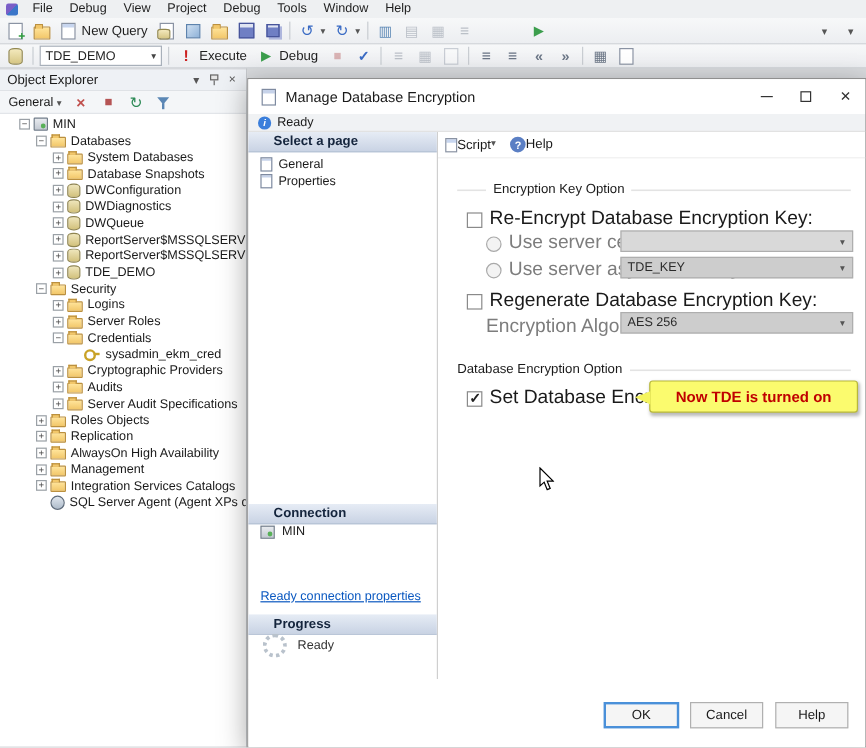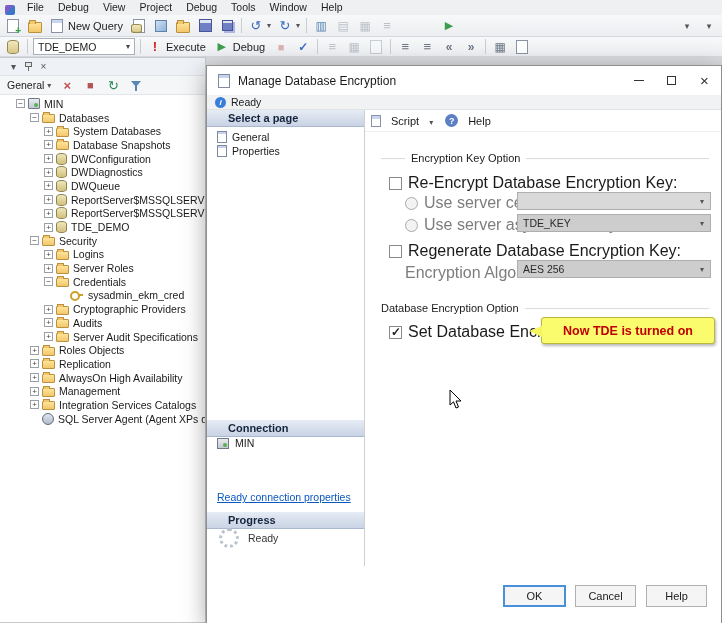--- a/index.html
+++ b/index.html
@@ -1,20 +1,20 @@
 <!DOCTYPE html>
 <html><head>
 <meta charset="utf-8">
 <style>
   *{box-sizing:border-box;margin:0;padding:0}
   html,body{width:722px;height:623px}
   body{position:relative;overflow:hidden;background:#d8dadd;font-family:"Liberation Sans",sans-serif;font-size:11px;color:#1a1a1a}
 
   
-  .menubar{position:absolute;left:0;top:0;width:722px;height:15px;background:#eef0f2;display:flex;align-items:flex-end}
+  .menubar{position:absolute;left:0;top:0;width:722px;height:15px;background:#eef0f2;display:flex;align-items:center}
   .app-icon{width:10px;height:10px;margin:0 5px;background:linear-gradient(135deg,#7a5ec7 0 50%,#3b76c9 50% 100%);border-radius:2px}
   .menu-items{display:flex;height:100%;align-items:center}
   .menu-item{padding:0 7px;line-height:15px;font-size:10.5px;color:#1e1e1e;cursor:default}
   .toolbar{position:absolute;left:0;width:722px;display:flex;align-items:center;background:linear-gradient(#f7f8f9,#eceef1);border-bottom:1px solid #d5d8dc;padding:0 2px}
   .tb1{top:15px;height:22px}
   .tb2{top:37px;height:20px}
   .tbtn{display:inline-flex;align-items:center;gap:3px;padding:1px 3px;border-radius:2px}
   .tlabel{font-size:11px;color:#1e1e1e;padding-right:2px;white-space:nowrap}
   .tchev{font-size:8px;color:#555}
   .tsep{width:1px;height:15px;background:#c9cdd2;margin:0 3px;flex:none}
@@ -97,21 +97,21 @@
   .page-ico{width:10px;height:12px;background:#fff;border:1px solid #7e8aa0;box-shadow:inset 0 2px 0 #c7d3ea;flex:none}
   .conn-row{position:absolute;top:327px;left:10px;display:flex;align-items:center;gap:6px;font-size:10.5px}
   .conn-ico{width:12px;height:11px;background:linear-gradient(#e8ebef,#c3c9d2);border:1px solid #6e7a88;position:relative}
   .conn-ico::after{content:"";position:absolute;right:1px;bottom:1px;width:4px;height:4px;background:#58b058;border-radius:50%}
   .conn-link{position:absolute;top:381px;left:10px;color:#0a58c0;text-decoration:underline;font-size:10.5px;cursor:pointer}
   .progress-row{position:absolute;top:418px;left:12px;display:flex;align-items:center;gap:9px;font-size:10.5px;color:#333}
   .spinner{width:20px;height:20px;border:3px dotted #b9c2cc;border-radius:50%;flex:none}
 
   .dlg-right{position:absolute;left:158px;top:44px;right:0;height:456px;background:#fff}
   .dlg-toolbar{height:22px;display:flex;align-items:center;gap:12px;padding-left:6px;border-bottom:1px solid #efefef}
-  .script-btn,.help-btn{display:inline-flex;align-items:flex-end;gap:10px;font-size:11px}
+  .script-btn,.help-btn{display:inline-flex;align-items:flex-start;gap:0;font-size:11px}
   .script-ico{width:10px;height:12px;background:#fff;border:1px solid #8a93a3;box-shadow:inset 0 3px 0 #c8d6ef}
   .help-ico{width:13px;height:13px;border-radius:50%;background:#5b7fc4;color:#fff;font-size:9px;font-weight:bold;display:inline-flex;align-items:center;justify-content:center}
   .dlg-content{position:absolute;left:0;top:22px;right:0;bottom:0}
   .group-row{position:absolute;right:12px;display:flex;align-items:center;gap:6px}
   .group-line{height:1px;background:#dcdcdc;box-shadow:0 1px 0 #fdfdfd}
   .group-label{font-size:11px;white-space:nowrap}
   .opt-row{position:absolute;display:flex;align-items:center;gap:6px;white-space:nowrap}
   .cb{width:13px;height:13px;border:1px solid #8a8a8a;background:#fff;flex:none;position:relative}
   .cb.checked::after{content:"✓";position:absolute;left:1px;top:-2px;font-size:12px;font-weight:bold;color:#222}
   .rd{width:13px;height:13px;border:1px solid #a9a9a9;border-radius:50%;background:#f3f3f3;flex:none}
@@ -259,20 +259,21 @@
     <span class="tbtn">
       <span class="ti s-grid"></span>
     </span>
     <span class="tbtn">
       <span class="ti s-page"></span>
     </span>
   </div>
 
 <div class="object-explorer">
   <div class="oe-header">
+    <span class="oe-title">Object Explorer</span>
     <span class="oe-hicon">▾</span>
     <span class="oe-hicon pin">
         <span class="pin-head"></span>
         <span class="pin-stem"></span>
       </span>
     <span class="oe-hicon">×</span>
   </div>
   <div class="oe-toolbar">
     <span class="connect-btn">
       <span>General</span>

